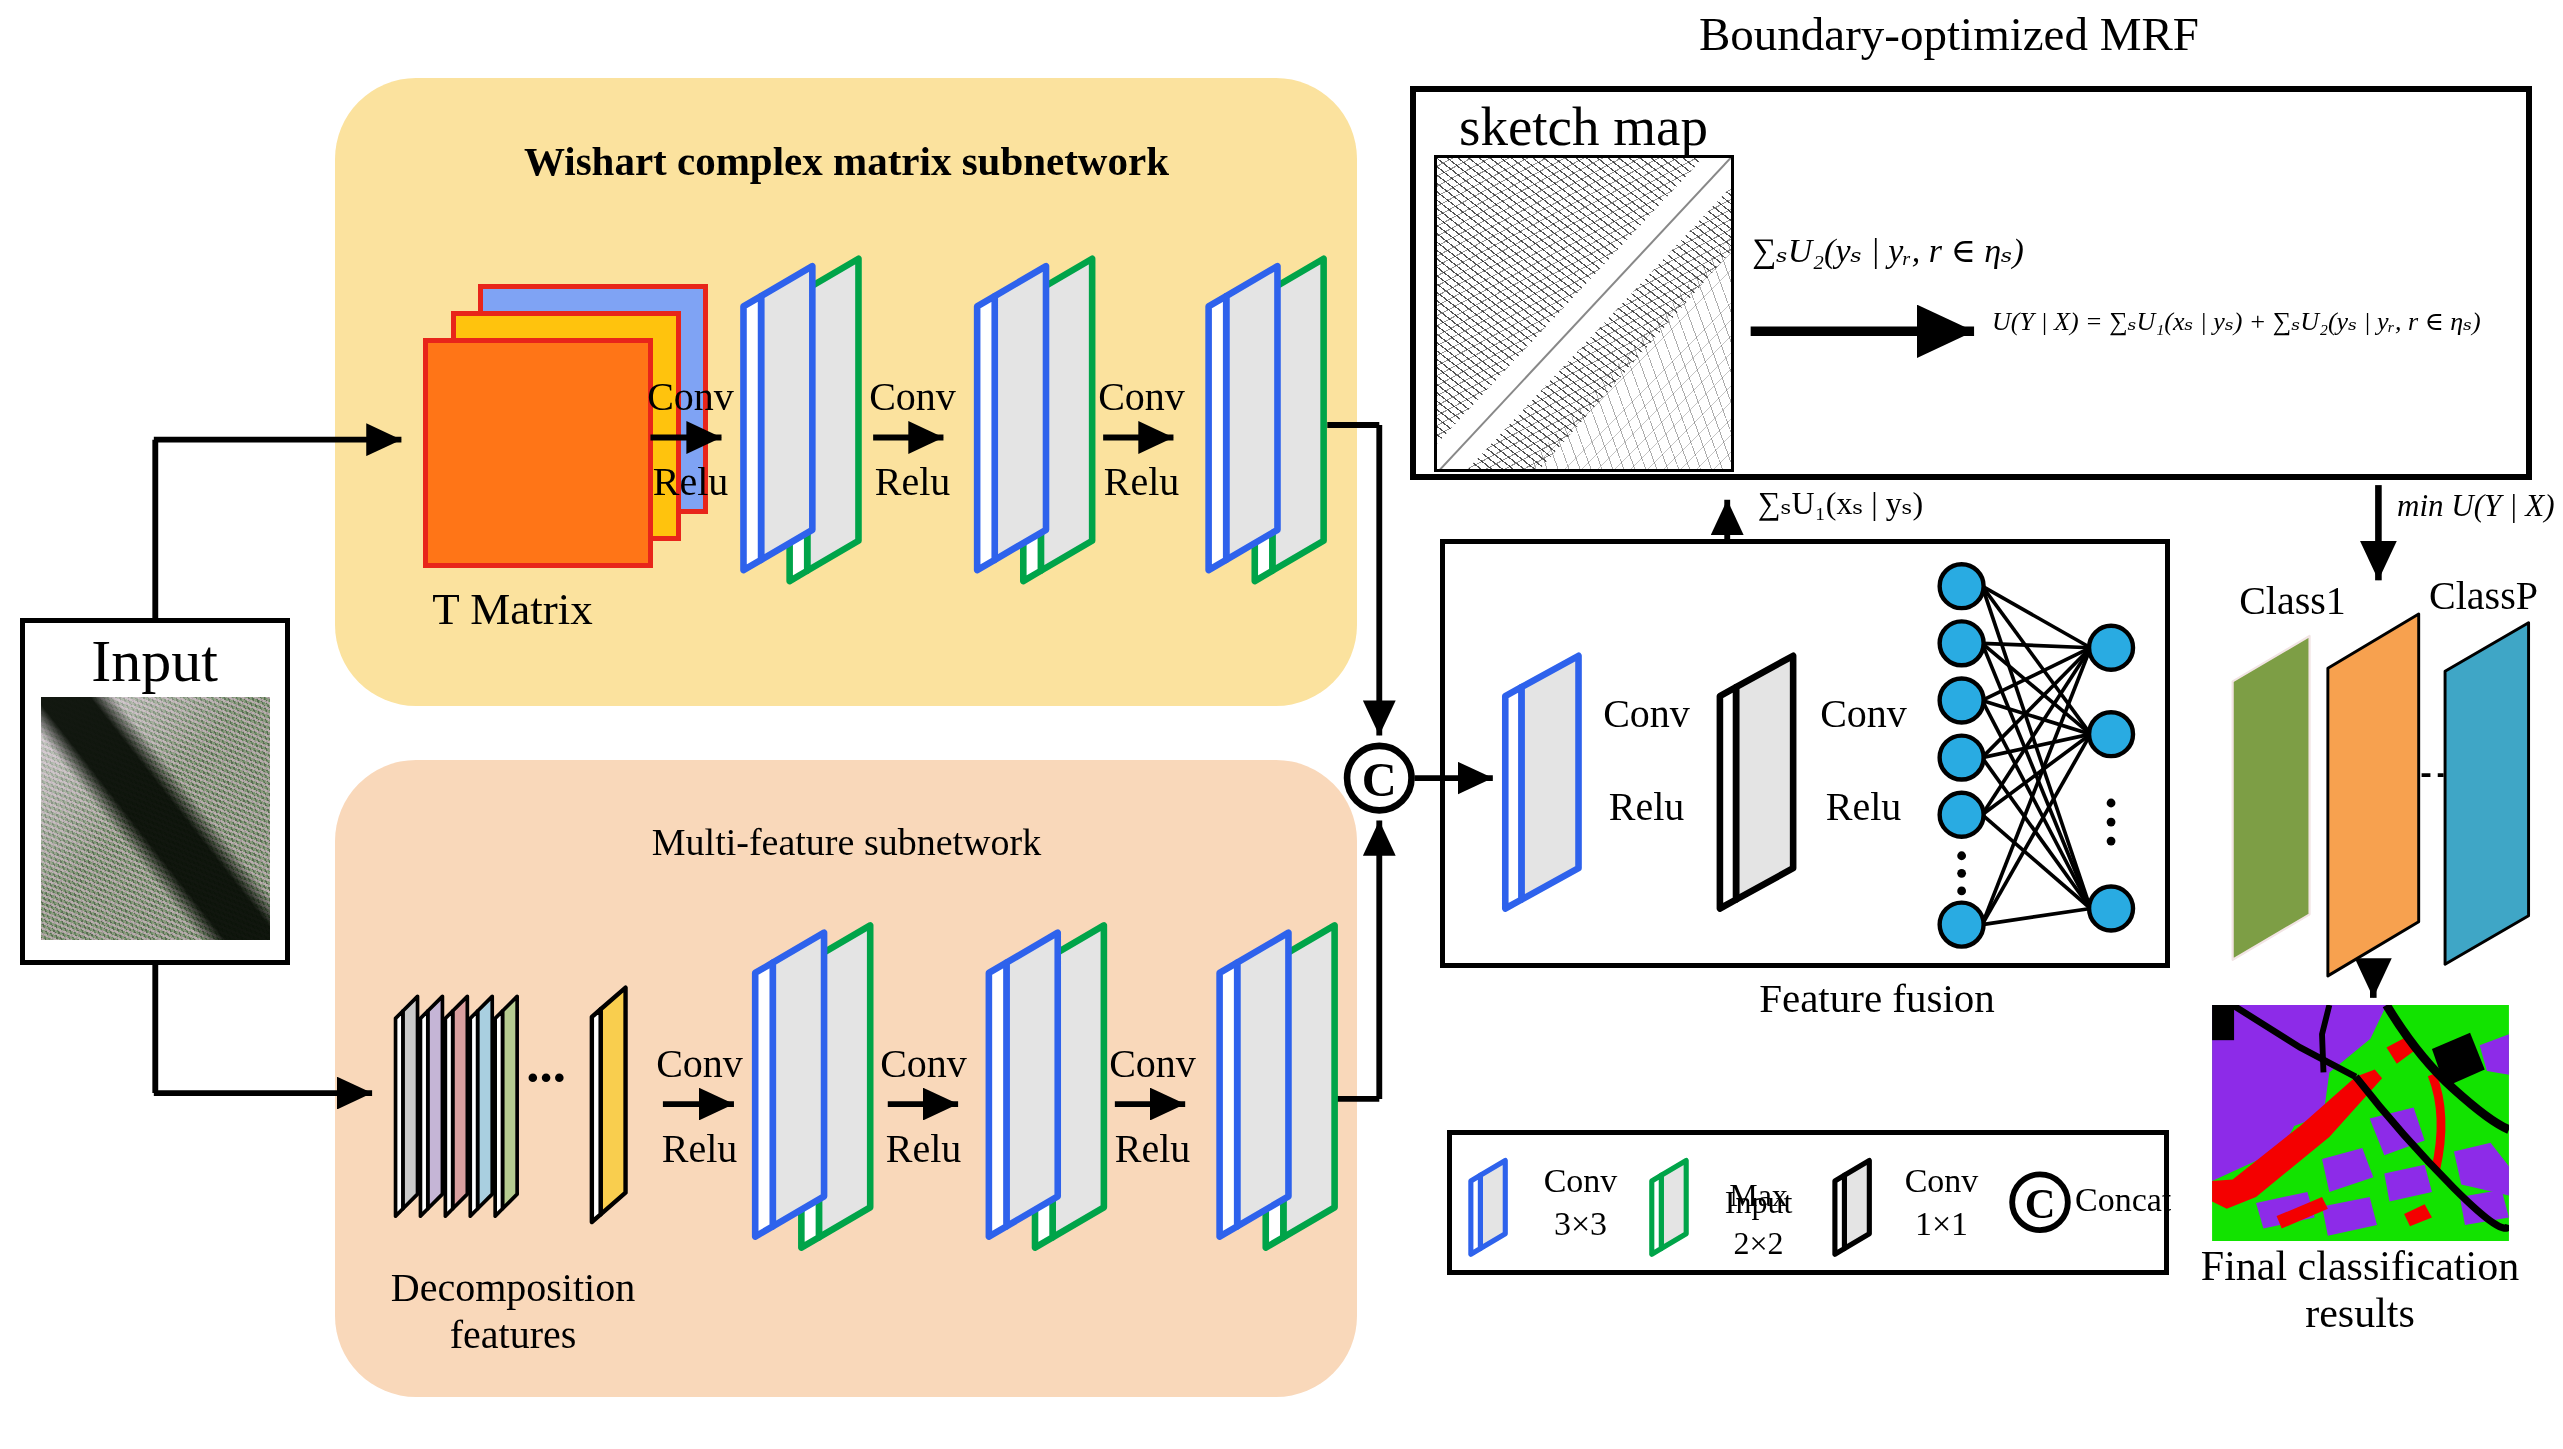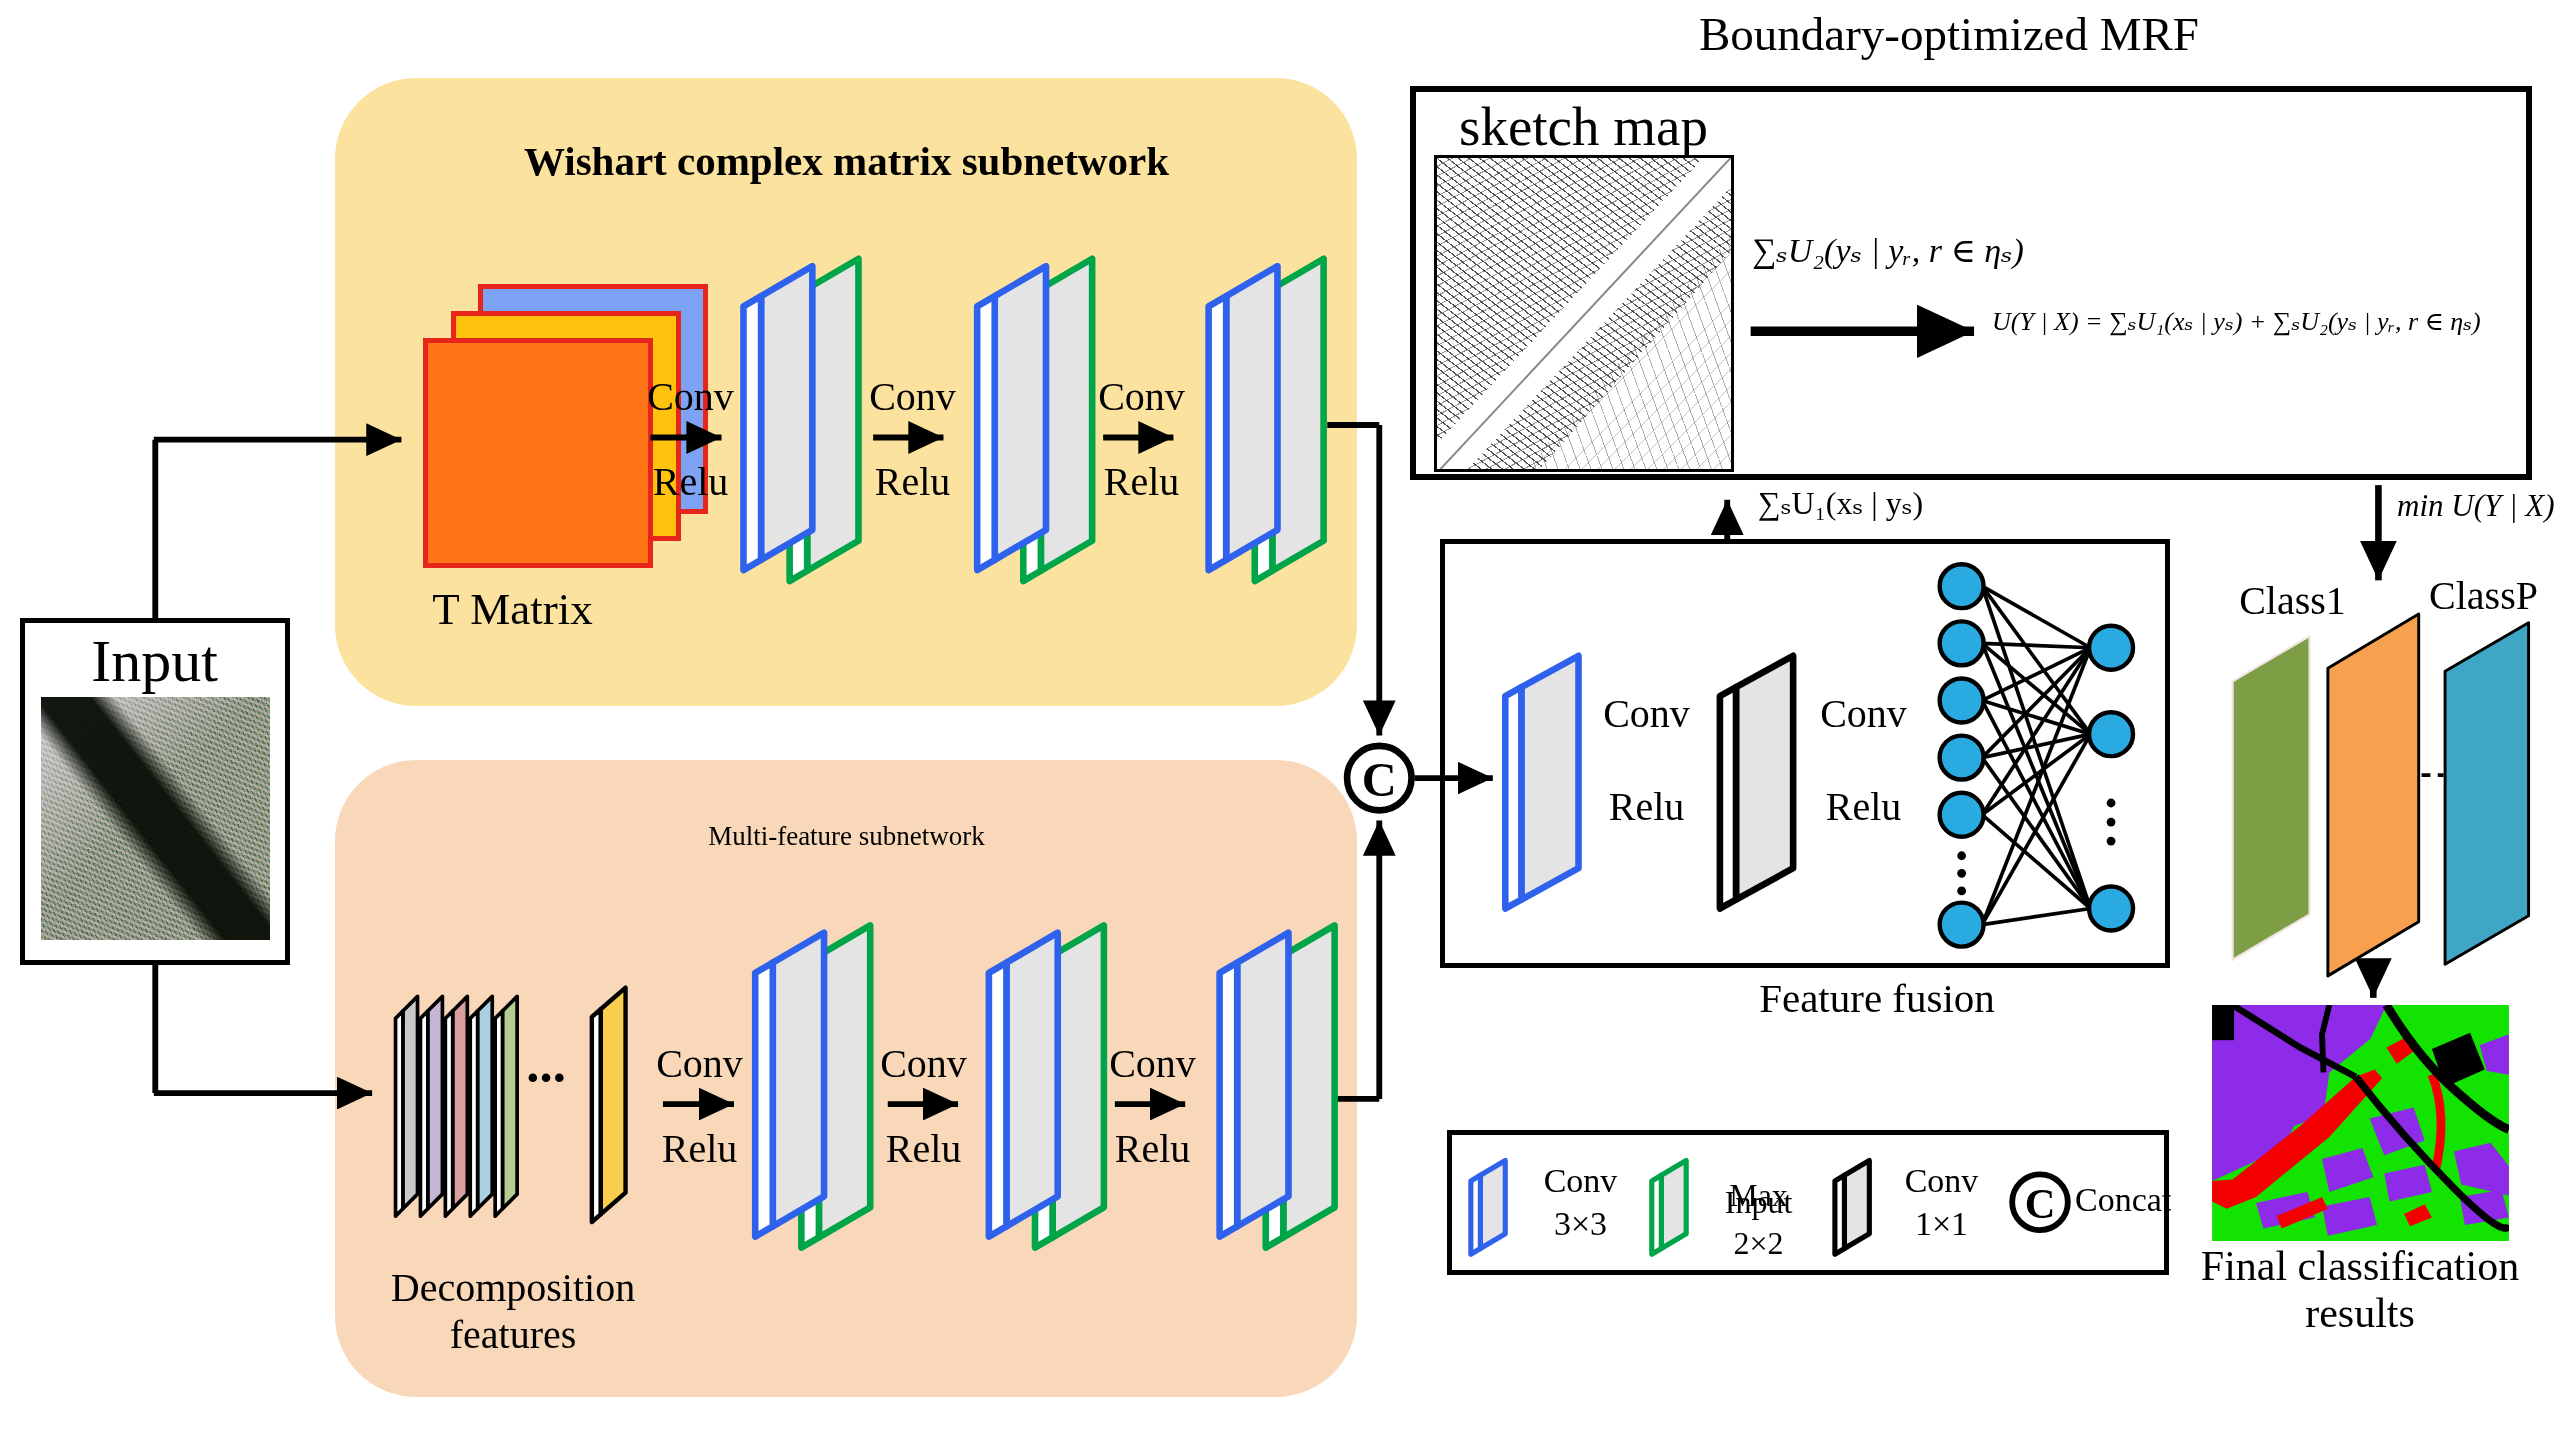--- a/index.html
+++ b/index.html
@@ -212,21 +212,21 @@
 <div class="lbl c" style="left:480px;top:139px;width:733px;font-size:41px;font-weight:bold;">Wishart complex matrix subnetwork</div>
 <div class="lbl c" style="left:366px;top:585px;width:293px;font-size:45px;">T Matrix</div>
 
 <div class="lbl c" style="left:628px;top:375px;width:125px;font-size:40px;">Conv</div>
 <div class="lbl c" style="left:628px;top:460px;width:125px;font-size:40px;">Relu</div>
 <div class="lbl c" style="left:850px;top:375px;width:125px;font-size:40px;">Conv</div>
 <div class="lbl c" style="left:850px;top:460px;width:125px;font-size:40px;">Relu</div>
 <div class="lbl c" style="left:1079px;top:375px;width:125px;font-size:40px;">Conv</div>
 <div class="lbl c" style="left:1079px;top:460px;width:125px;font-size:40px;">Relu</div>
 
-<div class="lbl c" style="left:480px;top:822px;width:733px;font-size:27px;">Multi-feature subnetwork</div>
+<div class="lbl c" style="left:480px;top:822px;width:733px;font-size:38px;">Multi-feature subnetwork</div>
 <div class="lbl" style="left:524px;top:1049px;font-size:53px;font-weight:bold;letter-spacing:-4.4px;">···</div>
 <div class="lbl c" style="left:330px;top:1266px;width:366px;font-size:40px;">Decomposition</div>
 <div class="lbl c" style="left:330px;top:1313px;width:366px;font-size:40px;">features</div>
 
 <div class="lbl c" style="left:637px;top:1042px;width:125px;font-size:40px;">Conv</div>
 <div class="lbl c" style="left:637px;top:1127px;width:125px;font-size:40px;">Relu</div>
 <div class="lbl c" style="left:861px;top:1042px;width:125px;font-size:40px;">Conv</div>
 <div class="lbl c" style="left:861px;top:1127px;width:125px;font-size:40px;">Relu</div>
 <div class="lbl c" style="left:1090px;top:1042px;width:125px;font-size:40px;">Conv</div>
 <div class="lbl c" style="left:1090px;top:1127px;width:125px;font-size:40px;">Relu</div>

